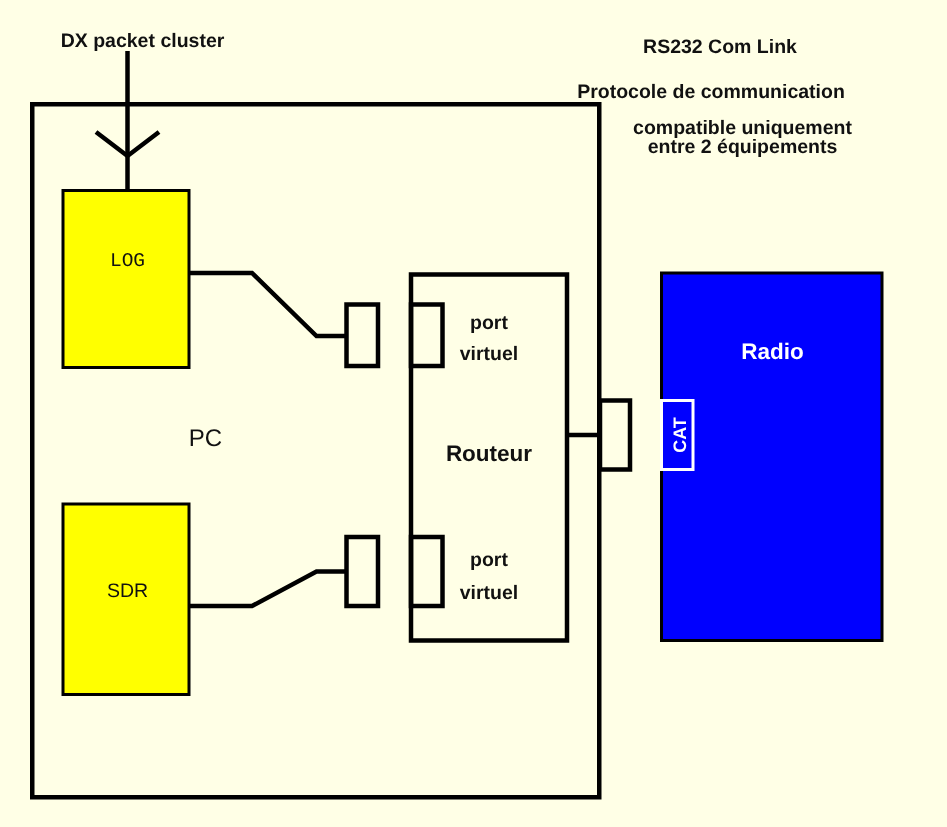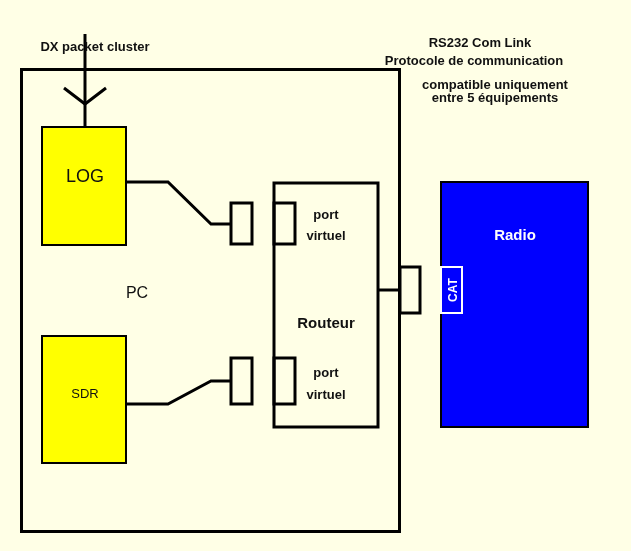--- a/index.html
+++ b/index.html
@@ -34,29 +34,29 @@
   <rect x="274" y="358" width="21" height="46" fill="none" stroke="#000" stroke-width="3"></rect>
 
   <line x1="378" y1="290" x2="400" y2="290" stroke="#000" stroke-width="3"></line>
   <rect x="400" y="267" width="20" height="46" fill="none" stroke="#000" stroke-width="3"></rect>
 
   <rect x="441" y="182" width="147" height="245" fill="#0000ff" stroke="#000" stroke-width="2"></rect>
   <rect x="441" y="267" width="21" height="46" fill="#0000ff" stroke="#fff" stroke-width="2"></rect>
   <text x="0" y="0" transform="translate(457,290) rotate(-90)" text-anchor="middle" font-family="Liberation Sans, sans-serif" font-weight="bold" font-size="12" fill="#fff">CAT</text>
 </svg>
 
-<div class="lbl ctr" style="left:95px; top:19px;margin-top:20px;">DX packet cluster</div>
-<div class="lbl ctr" style="left:480px; top:35px;text-align:center;">RS232 Com Link</div>
+<div class="lbl ctr" style="left:95px; top:19px;">DX packet cluster</div>
+<div class="lbl ctr" style="left:480px; top:23px;text-align:center;">RS232 Com Link</div>
 <div class="lbl ctr" style="left:474px; top:53px;">Protocole de communication</div>
 <div class="lbl ctr" style="left:495px; top:77px;">compatible uniquement</div>
-<div class="lbl ctr" style="left:495px; top:90px;">entre 5 équipements</div>
+<div class="lbl ctr" style="left:495px; top:90px;">entre 2 équipements</div>
 
-<div class="lbl ctr" style="left:85px; top:166px; font-weight:normal; font-size:18px;">LOG</div>
+<div class="lbl ctr" style="left:85px; top:166px; font-weight:normal; font-size:13px;font-family:Liberation Mono, monospace;">LOG</div>
 <div class="lbl ctr" style="left:85px; top:386px; font-weight:normal; font-size:13px;text-align:center;">SDR</div>
 <div class="lbl ctr" style="left:137px; top:284px; font-weight:normal; font-size:16px;">PC</div>
 
 <div class="lbl ctr" style="left:326px; top:207px;">port</div>
 <div class="lbl ctr" style="left:326px; top:228px;">virtuel</div>
-<div class="lbl ctr" style="left:326px; top:294px; font-size:15px;margin-top:20px;">Routeur</div>
+<div class="lbl ctr" style="left:326px; top:294px; font-size:15px;">Routeur</div>
 <div class="lbl ctr" style="left:326px; top:365px;">port</div>
 <div class="lbl ctr" style="left:326px; top:387px;">virtuel</div>
 
 <div class="lbl ctr" style="left:515px; top:226px; font-size:15px; color:#fff;">Radio</div>
 
 </body></html>

